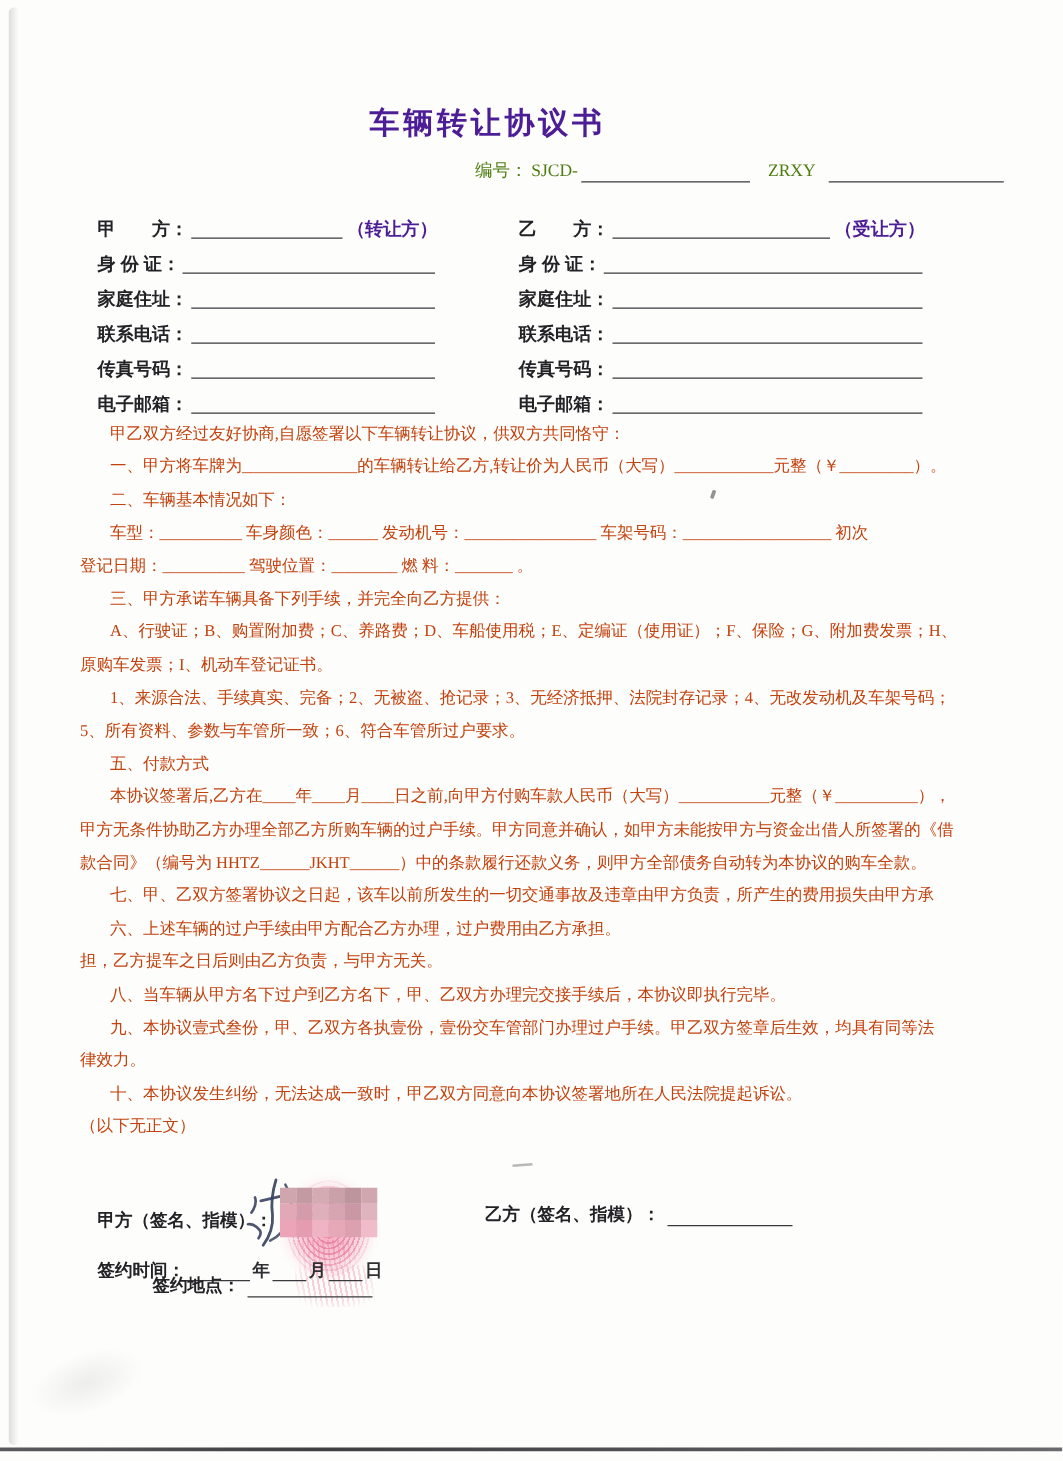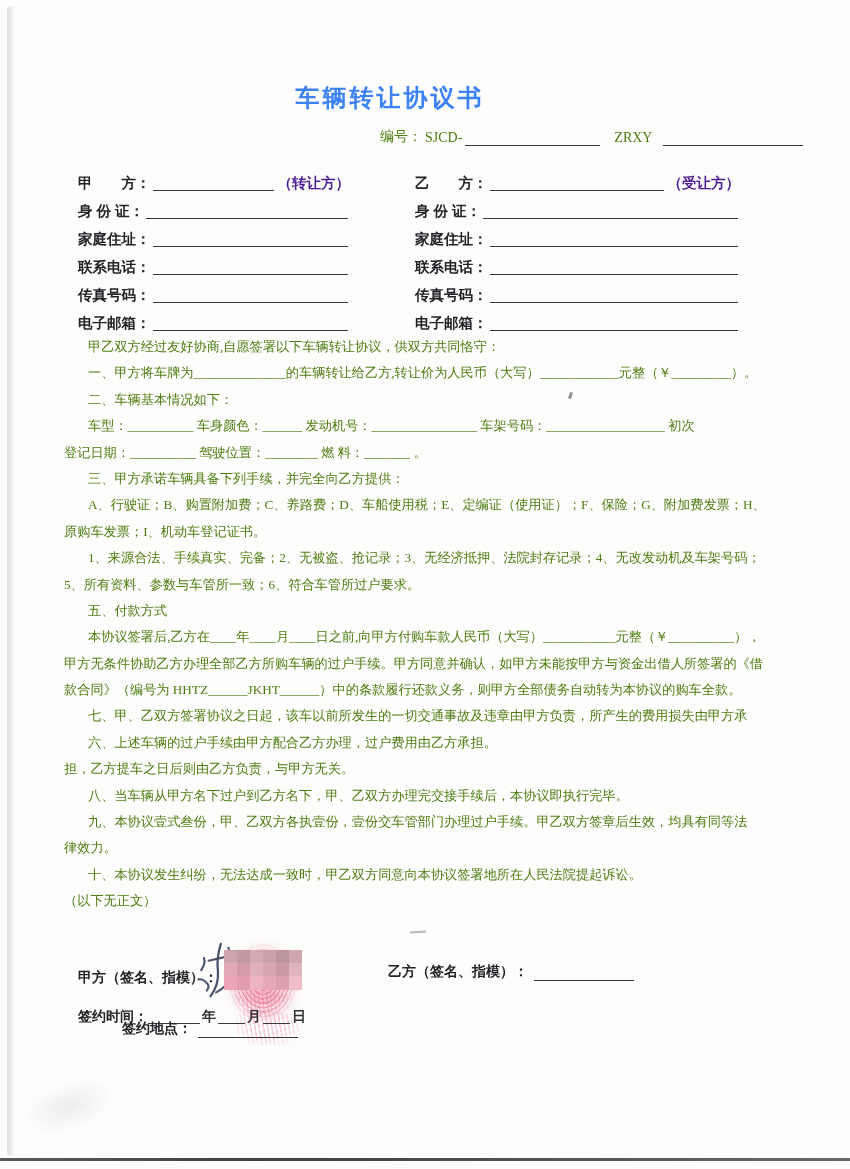--- a/index.html
+++ b/index.html
@@ -17,50 +17,50 @@
   .smudge{position:absolute;left:22px;top:1082px;width:95px;height:48px;
     background:radial-gradient(ellipse,rgba(140,140,140,0.14),transparent 70%);
     transform:rotate(-20deg);}
   .mark-dash{position:absolute;left:410px;top:931px;width:16px;height:2px;
     background:rgba(100,100,100,0.45);transform:rotate(-4deg);}
   .mark-tick{position:absolute;left:569px;top:392px;width:3px;height:7px;
     background:rgba(60,60,60,0.55);transform:rotate(20deg);border-radius:1px;}
   
   .doc-title{position:absolute;top:82px;left:0;width:780px;text-align:center;
     font-family:"Liberation Sans",sans-serif;font-weight:bold;
-    font-size:24px;letter-spacing:3px;color:#3b82f6;}
+    font-size:24px;letter-spacing:3px;color:#4c1d95;}
   .serial{position:absolute;top:128px;left:380px;display:flex;align-items:flex-end;
     font-size:14px;color:#4d7c0f;}
   .serial .txt{margin-right:3px;}
   .blank{display:inline-block;border-bottom:1.4px solid #3a3a3e;height:15px;}
   .serial .b1{width:135px;margin-right:14px;}
   .serial .b2{width:140px;margin-left:8px;}
   
   .parties{position:absolute;top:165px;left:78px;width:662px;display:flex;justify-content:space-between;gap:12px;}
   .pcol{display:flex;flex-direction:column;}
   .pcol.a{width:272px;}
   .pcol.b{width:325px;}
   .prow{display:flex;align-items:flex-end;height:28px;}
   .plabel{font-family:"Liberation Sans",sans-serif;font-weight:bold;font-size:14.5px;
     color:#222227;white-space:nowrap;}
   .fill{flex:1;border-bottom:1.4px solid #3a3a3e;height:15px;margin:0 2px 2px 2px;}
   .psuffix{font-family:"Liberation Sans",sans-serif;font-weight:bold;font-size:14.5px;
     color:#4c1d95;white-space:nowrap;margin-left:2px;}
   
   .clauses{position:absolute;top:334px;left:64px;width:722px;}
   .ln{margin:0;height:26.4px;font-size:13.2px;line-height:26.4px;
-    white-space:nowrap;color:#4d7c0f;}
+    white-space:nowrap;color:#c2410c;}
   .ind{padding-left:24px;}
   
   .sig-label{font-family:"Liberation Sans",sans-serif;font-weight:bold;
     font-size:14px;color:#222227;white-space:nowrap;}
   .sig-a{position:absolute;left:78px;top:968px;z-index:2;}
   .sig-b{position:absolute;left:388px;top:963px;display:flex;align-items:flex-end;z-index:2;}
   .sig-b .bline{width:100px;margin-left:6px;border-bottom:1.4px solid #3a3a3e;height:15px;}
-  .sign-time{position:absolute;left:78px;top:1008px;display:flex;align-items:flex-start;z-index:2;}
+  .sign-time{position:absolute;left:78px;top:1008px;display:flex;align-items:center;z-index:2;}
   .sign-time .b-y{width:52px;}
   .sign-time .b-md{width:27px;}
   .sign-time .u{font-family:"Liberation Sans",sans-serif;font-weight:bold;font-size:14px;margin:0 2px;}
   .sign-place{position:absolute;left:78px;top:1020px;display:flex;align-items:flex-end;z-index:2;margin-left:44px;}
   .sign-place .bline{width:100px;margin-left:6px;border-bottom:1.4px solid #3a3a3e;height:15px;}
   
   .fingerprint{position:absolute;left:214px;top:934px;width:94px;height:106px;z-index:1;}
   .fp-core{position:absolute;inset:0;
     background:radial-gradient(ellipse 48% 46% at 52% 46%,
       rgba(238,128,160,0.72) 0%,rgba(241,148,176,0.5) 45%,

